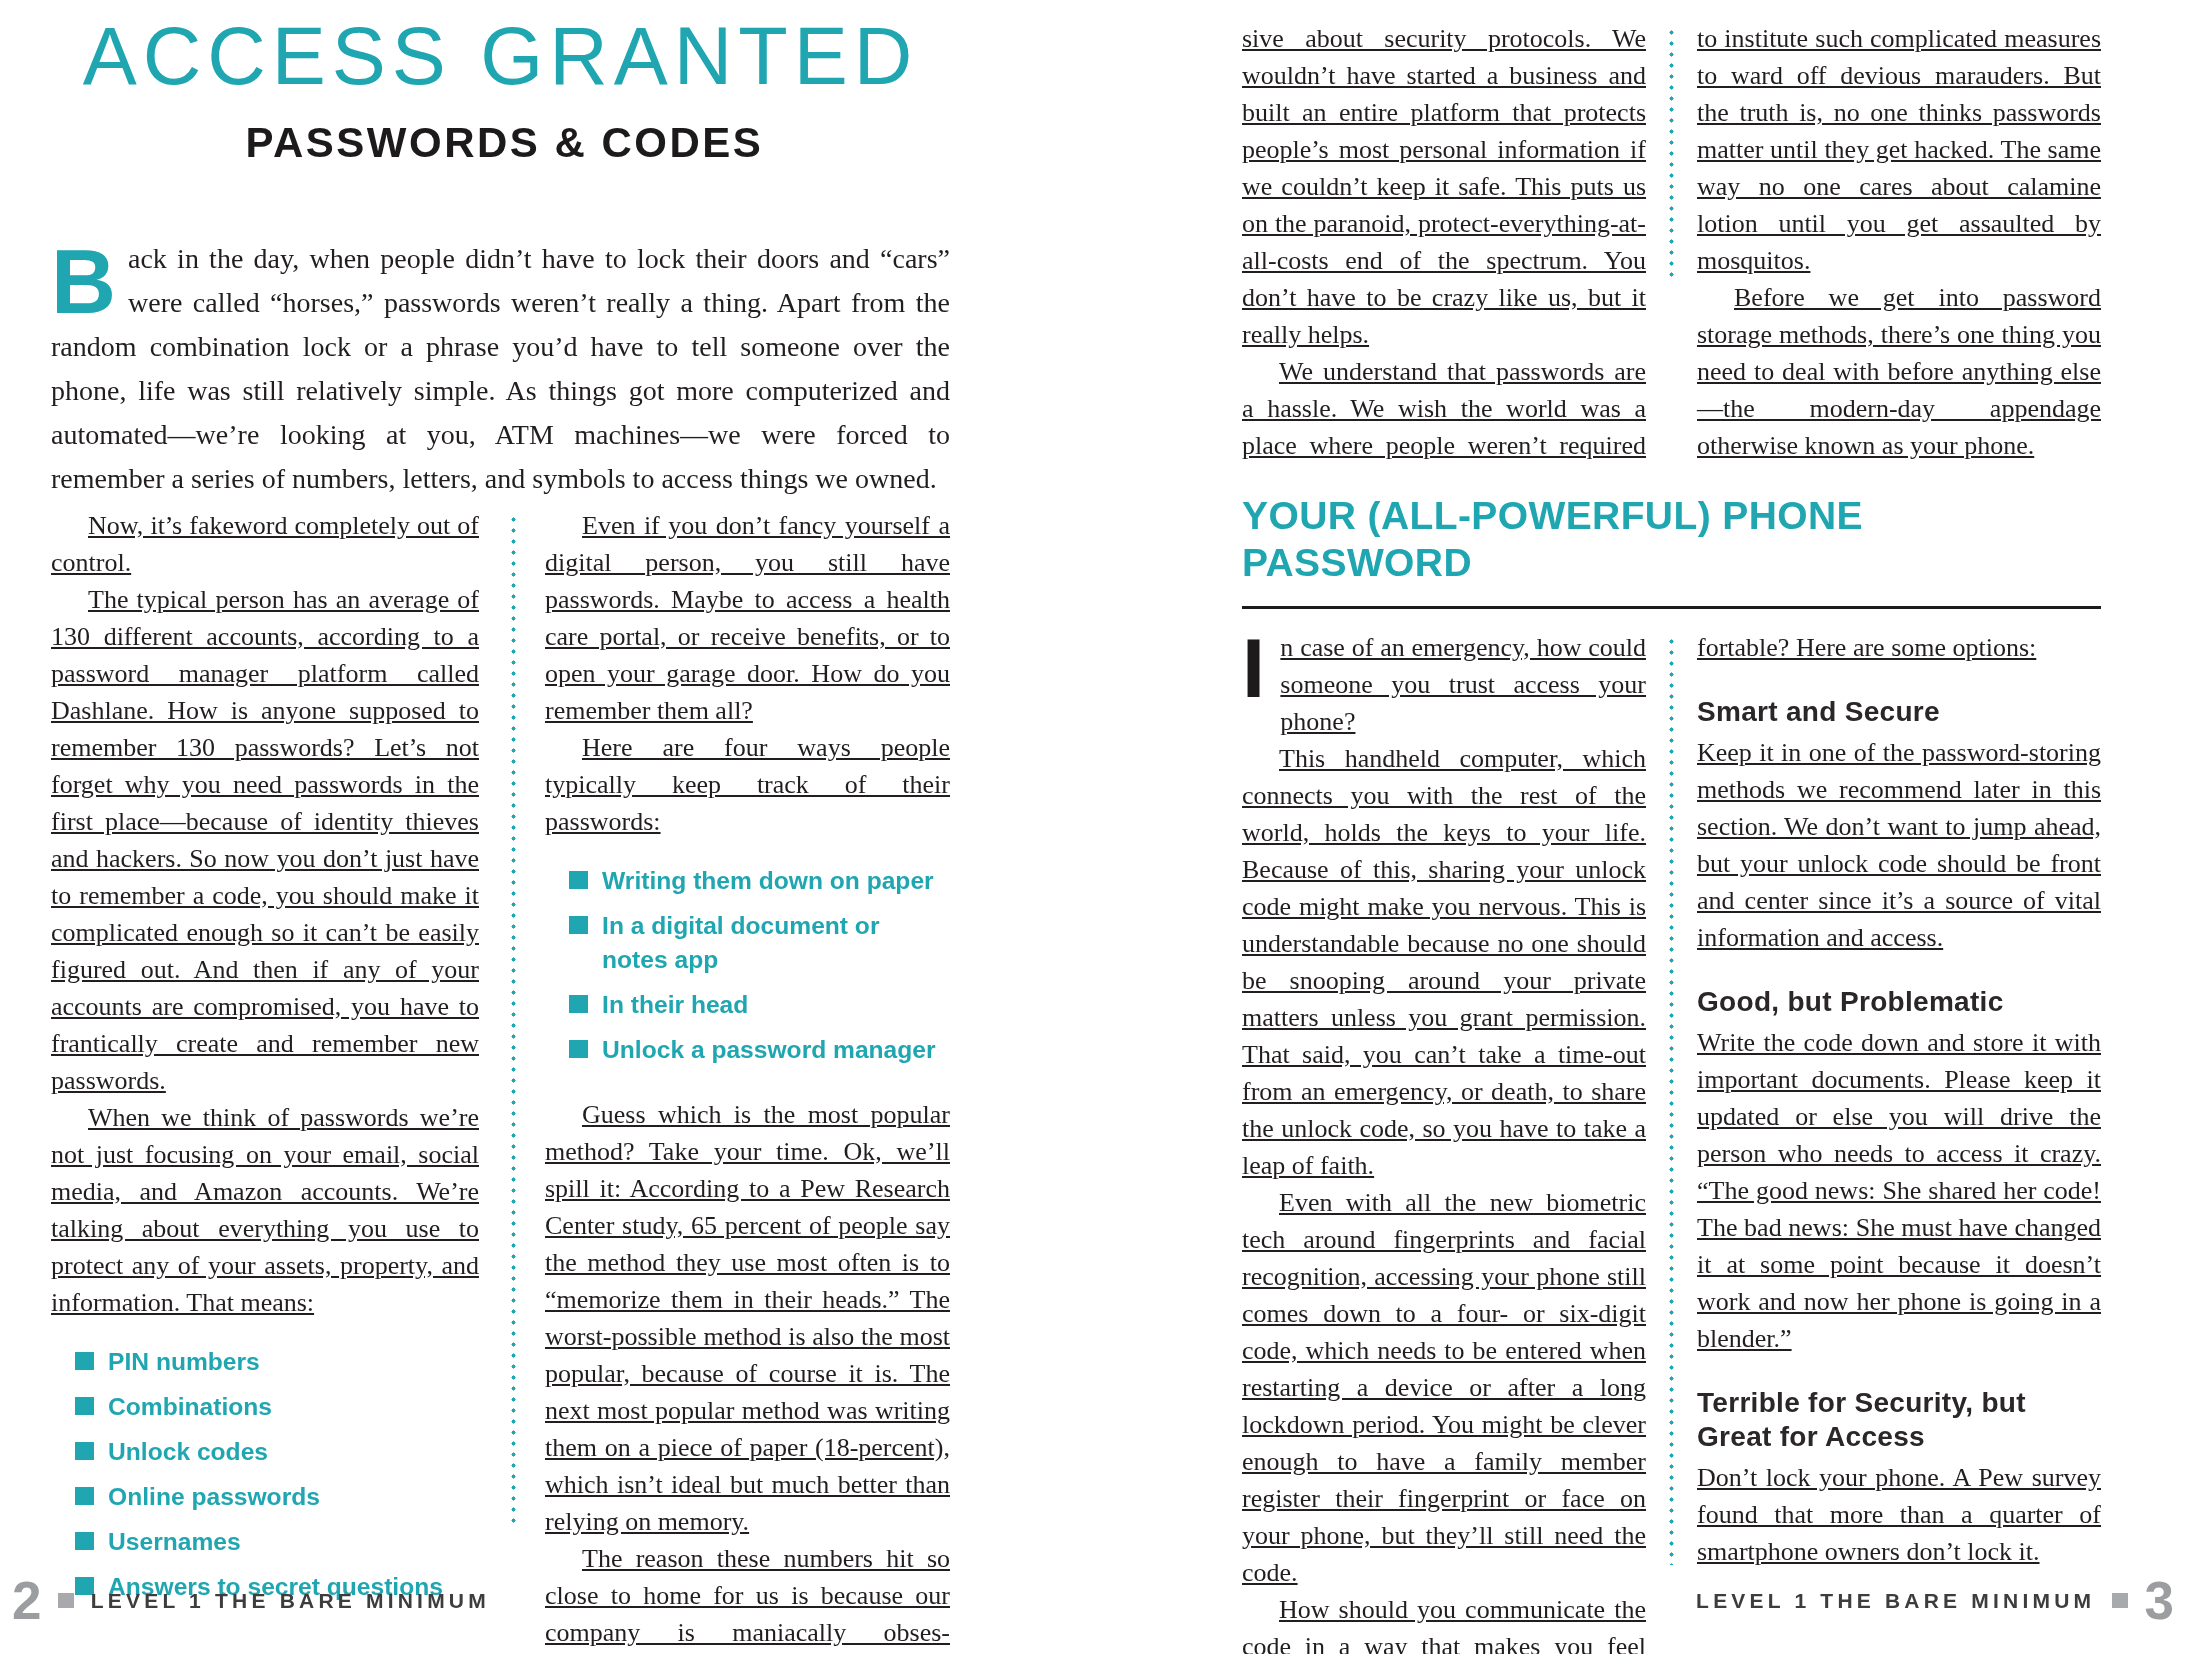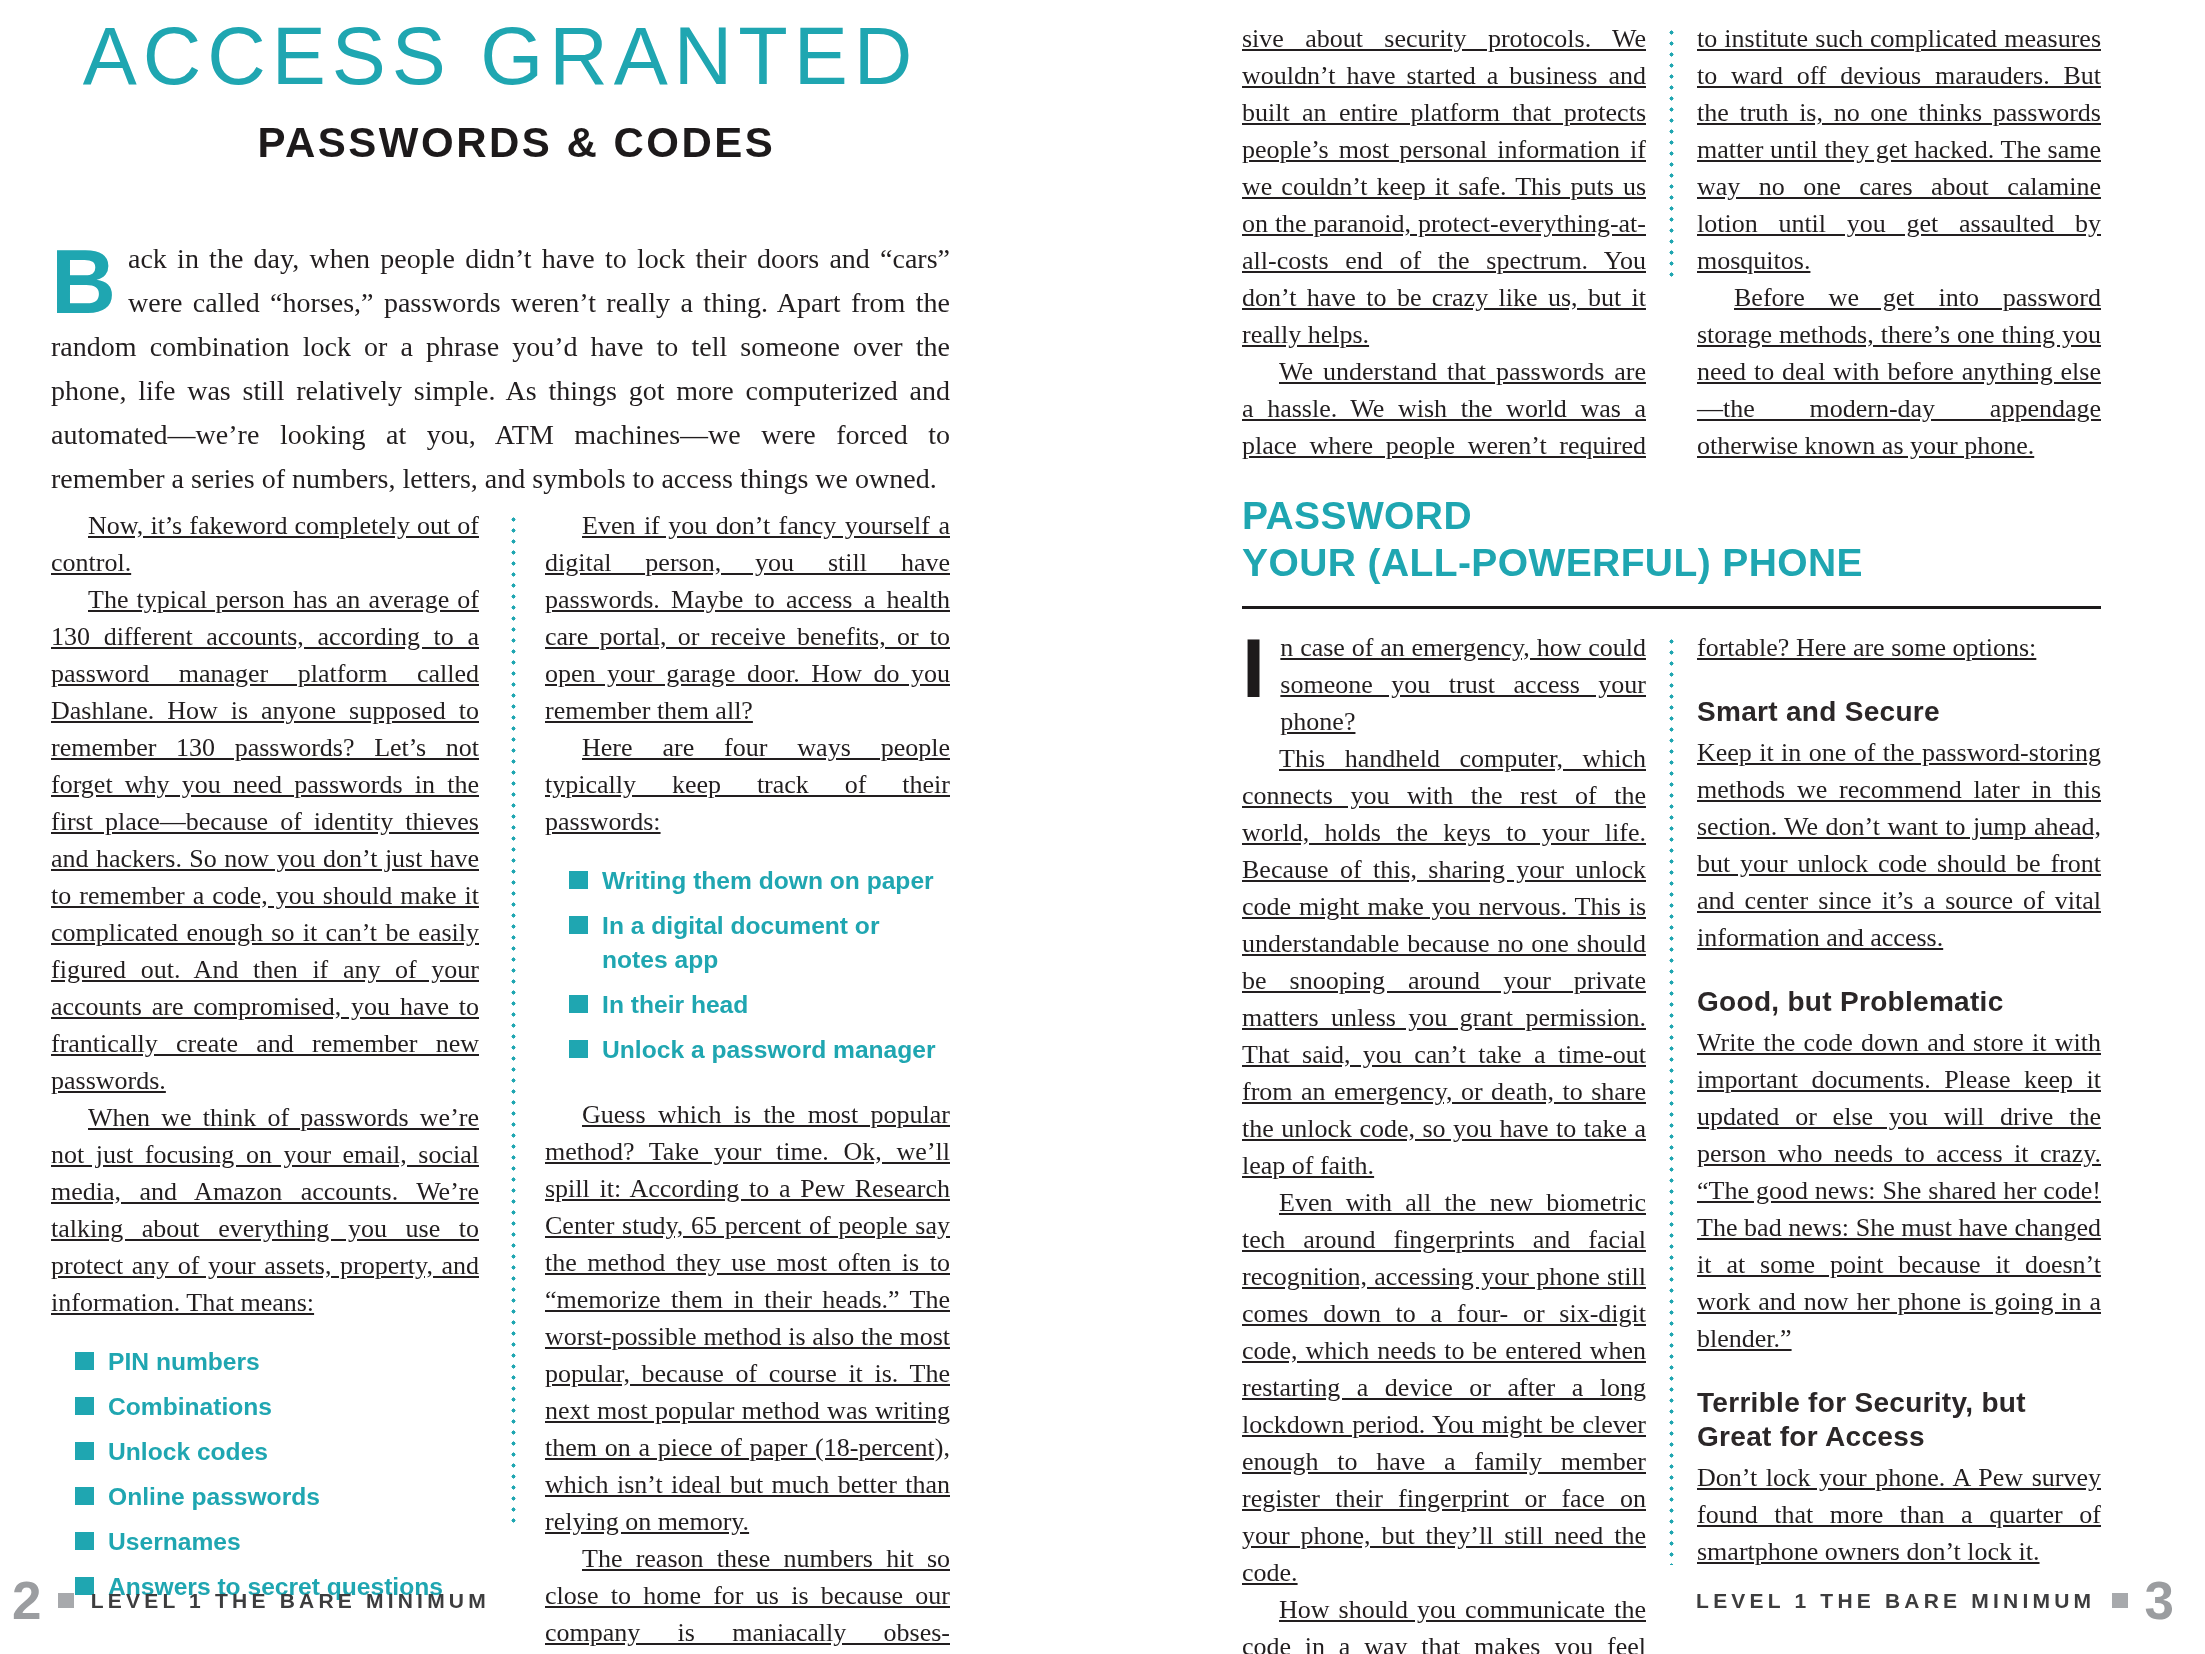--- a/index.html
+++ b/index.html
@@ -11,21 +11,21 @@
           font-family:"Liberation Serif","DejaVu Serif",serif;}
 
   
   .page-left{position:absolute;left:51px;top:0;width:899px;height:1274px;}
   .page-right{position:absolute;left:1242px;top:0;width:859px;height:1655px;}
 
   
   .title{position:absolute;top:13.6px;left:0;width:100%;text-align:center;
          font:300 81px/1.05 "Liberation Sans","DejaVu Sans",sans-serif;
          letter-spacing:6px;color:var(--teal);}
-  .subtitle{position:absolute;top:122px;left:16px;width:100%;text-align:center;
+  .subtitle{position:absolute;top:122px;left:4px;width:100%;text-align:center;
          font:700 42px/1 "Liberation Sans","DejaVu Sans",sans-serif;
          letter-spacing:2.5px;color:#1d1a1b;}
 
   .intro{position:absolute;top:237px;left:0;width:899px;
          font:400 28px/44px "Liberation Serif","DejaVu Serif",serif;
          color:var(--ink);text-align:justify;}
   .dropcap-b{float:left;font:700 90px/0.82 "Liberation Sans","DejaVu Sans",sans-serif;
          color:var(--teal);margin:8.5px 12px 0 0;}
 
   
@@ -163,22 +163,22 @@
         <p class="body">sive about security protocols. We wouldn’t have started a business and built an entire platform that protects people’s most personal information if we couldn’t keep it safe. This puts us on the paranoid, protect-everything-at-all-costs end of the spectrum. You don’t have to be crazy like us, but it really helps.</p>
         <p class="body ind cont">We understand that passwords are a hassle. We wish the world was a place where people weren’t required</p>
       </div>
       <div class="colD">
         <p class="body">to institute such complicated measures to ward off devious marauders. But the truth is, no one thinks passwords matter until they get hacked. The same way no one cares about calamine lotion until you get assaulted by mosquitos.</p>
         <p class="body ind">Before we get into password storage methods, there’s one thing you need to deal with before anything else—the modern-day appendage otherwise known as your phone.</p>
       </div>
     </div>
 
     <div class="section-head">
+      <span>YOUR (ALL-POWERFUL) PHONE</span>
       <span>PASSWORD</span>
-      <span>YOUR (ALL-POWERFUL) PHONE</span>
     </div>
     <div class="rule"></div>
 
     <div class="lowcols">
       <div class="vdots" id="div-rlow"></div>
 
       <div class="colC">
         <p class="body"><span class="dropcap-i">I</span><span>n case of an emergency, how could someone you trust access your phone?</span></p>
         <p class="body ind">This handheld computer, which connects you with the rest of the world, holds the keys to your life. Because of this, sharing your unlock code might make you nervous. This is understandable because no one should be snooping around your private matters unless you grant permission. That said, you can’t take a time-out from an emergency, or death, to share the unlock code, so you have to take a leap of faith.</p>
         <p class="body ind">Even with all the new biometric tech around fingerprints and facial recognition, accessing your phone still comes down to a four- or six-digit code, which needs to be entered when restarting a device or after a long lockdown period. You might be clever enough to have a family member register their fingerprint or face on your phone, but they’ll still need the code.</p>

